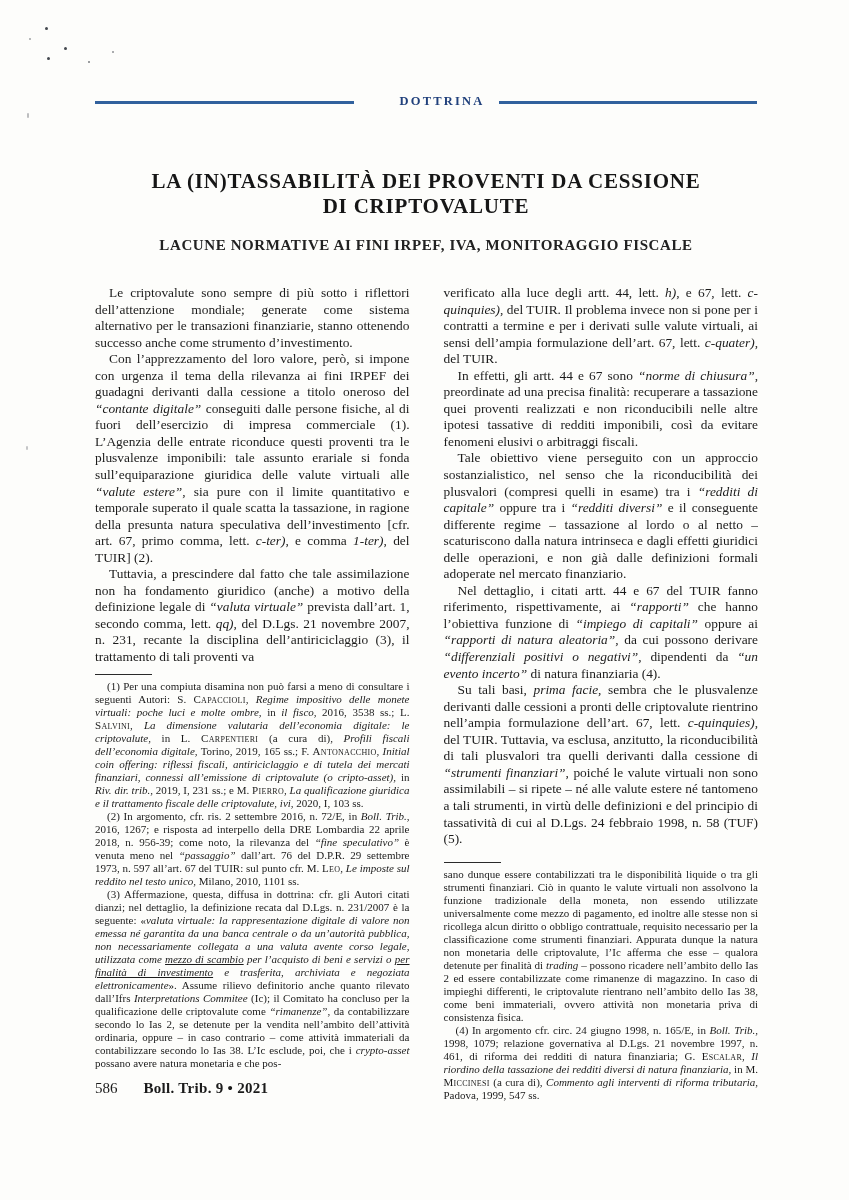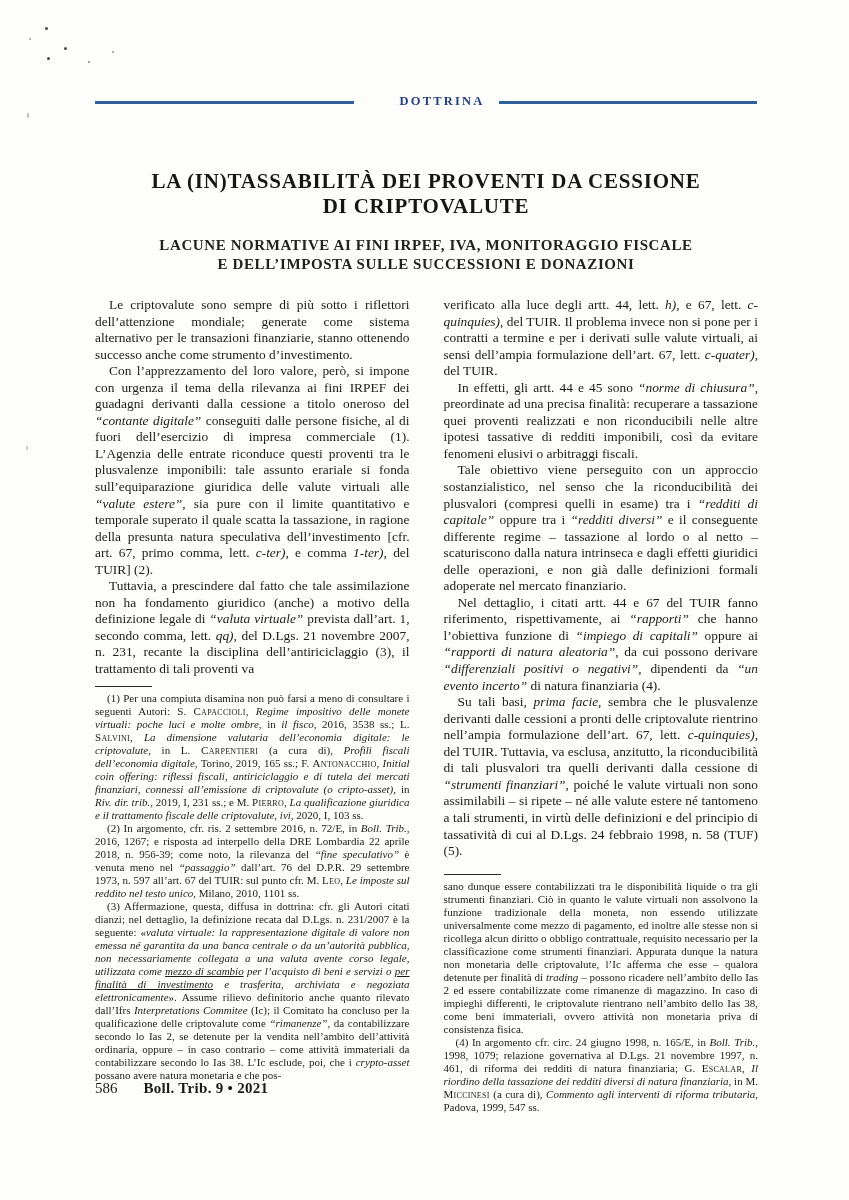--- a/index.html
+++ b/index.html
@@ -32,21 +32,21 @@
     line-height: 25px; color: #161616;
   }
   .subtitle {
     margin: 17px 0 0 0; text-align: center;
     font-size: 15px; font-weight: bold; letter-spacing: 0.6px;
     line-height: 19.5px; color: #222;
   }
 
   
   .columns {
-    position: absolute; top: 297px; left: 95px; width: 663px;
+    position: absolute; top: 285px; left: 95px; width: 663px;
     display: flex; gap: 34px; justify-content: space-between;
   }
   .col { width: 320px; }
   .para { margin: 0; text-align: justify; font-size: 13.4px; line-height: 16.55px; }
   .para.indent { text-indent: 14px; }
   .fnblock { margin-top: 8px; }
   .col-right .fnblock { margin-top: 14px; }
   .fnrule { width: 57px; border: 0; border-top: 1.5px solid #2a2a2a; margin: 0 0 5px 0; }
   .footnotes .para { font-size: 11px; line-height: 13px; }
   .footnotes .para.indent { text-indent: 12px; }
@@ -82,21 +82,20 @@
       <div class="rule"></div>
       <div class="section-label">DOTTRINA</div>
       <div class="rule"></div>
     </div>
     <h1 class="title">
       <span>LA (IN)TASSABILITÀ DEI PROVENTI DA CESSIONE</span><br>
       <span>DI CRIPTOVALUTE</span>
     </h1>
     <h2 class="subtitle">
       <span>LACUNE NORMATIVE AI FINI IRPEF, IVA, MONITORAGGIO FISCALE</span><br>
-      <span>E DELL’IMPOSTA SULLE SUCCESSIONI E DONAZIONI</span>
     </h2>
   </div>
 
   <div class="columns">
     <div class="col col-left">
       <div class="main">
           <p class="para indent"><span>Le criptovalute sono sempre di più sotto i riflettori dell’attenzione mondiale; generate come sistema alternativo per le transazioni finanziarie, stanno ottenendo successo anche come strumento d’investimento.</span></p>
           <p class="para indent"><span>Con l’apprezzamento del loro valore, però, si impone con urgenza il tema della rilevanza ai fini IRPEF dei guadagni derivanti dalla cessione a titolo oneroso del </span><span class="it">“contante digitale”</span><span> conseguiti dalle persone fisiche, al di fuori dell’esercizio di impresa commerciale (1). L’Agenzia delle entrate riconduce questi proventi tra le plusvalenze imponibili: tale assunto erariale si fonda sull’equiparazione giuridica delle valute virtuali alle </span><span class="it">“valute estere”</span><span>, sia pure con il limite quantitativo e temporale superato il quale scatta la tassazione, in ragione della presunta natura speculativa dell’investimento [cfr. art. 67, primo comma, lett. </span><span class="it">c-ter)</span><span>, e comma </span><span class="it">1-ter)</span><span>, del TUIR] (2).</span></p>
           <p class="para indent"><span>Tuttavia, a prescindere dal fatto che tale assimilazione non ha fondamento giuridico (anche) a motivo della definizione legale di </span><span class="it">“valuta virtuale”</span><span> prevista dall’art. 1, secondo comma, lett. </span><span class="it">qq)</span><span>, del D.Lgs. 21 novembre 2007, n. 231, recante la disciplina dell’antiriciclaggio (3), il trattamento di tali proventi va</span></p>
         </div>
@@ -105,21 +104,21 @@
         <div class="footnotes">
             <p class="para indent"><span>(1) Per una compiuta disamina non può farsi a meno di consultare i seguenti Autori: S. </span><span class="sc">Capaccioli</span><span>, </span><span class="it">Regime impositivo delle monete virtuali: poche luci e molte ombre</span><span>, in </span><span class="it">il fisco</span><span>, 2016, 3538 ss.; L. </span><span class="sc">Salvini</span><span>, </span><span class="it">La dimensione valutaria dell’economia digitale: le criptovalute</span><span>, in L. </span><span class="sc">Carpentieri</span><span> (a cura di), </span><span class="it">Profili fiscali dell’economia digitale</span><span>, Torino, 2019, 165 ss.; F. </span><span class="sc">Antonacchio</span><span>, </span><span class="it">Initial coin offering: riflessi fiscali, antiriciclaggio e di tutela dei mercati finanziari, connessi all’emissione di criptovalute (o cripto-asset)</span><span>, in </span><span class="it">Riv. dir. trib.</span><span>, 2019, I, 231 ss.; e M. </span><span class="sc">Pierro</span><span>, </span><span class="it">La qualificazione giuridica e il trattamento fiscale delle criptovalute</span><span>, </span><span class="it">ivi</span><span>, 2020, I, 103 ss.</span></p>
             <p class="para indent"><span>(2) In argomento, cfr. ris. 2 settembre 2016, n. 72/E, in </span><span class="it">Boll. Trib.</span><span>, 2016, 1267; e risposta ad interpello della DRE Lombardia 22 aprile 2018, n. 956-39; come noto, la rilevanza del </span><span class="it">“fine speculativo”</span><span> è venuta meno nel </span><span class="it">“passaggio”</span><span> dall’art. 76 del D.P.R. 29 settembre 1973, n. 597 all’art. 67 del TUIR: sul punto cfr. M. </span><span class="sc">Leo</span><span>, </span><span class="it">Le imposte sul reddito nel testo unico</span><span>, Milano, 2010, 1101 ss.</span></p>
             <p class="para indent"><span>(3) Affermazione, questa, diffusa in dottrina: cfr. gli Autori citati dianzi; nel dettaglio, la definizione recata dal D.Lgs. n. 231/2007 è la seguente: «</span><span class="it">valuta virtuale: la rappresentazione digitale di valore non emessa né garantita da una banca centrale o da un’autorità pubblica, non necessariamente collegata a una valuta avente corso legale, utilizzata come </span><span class="uit">mezzo di scambio</span><span class="it"> per l’acquisto di beni e servizi o </span><span class="uit">per finalità di investimento</span><span class="it"> e trasferita, archiviata e negoziata elettronicamente</span><span>». Assume rilievo definitorio anche quanto rilevato dall’Ifrs </span><span class="it">Interpretations Commitee</span><span> (Ic); il Comitato ha concluso per la qualificazione delle criptovalute come </span><span class="it">“rimanenze”</span><span>, da contabilizzare secondo lo Ias 2, se detenute per la vendita nell’ambito dell’attività ordinaria, oppure – in caso contrario – come attività immateriali da contabilizzare secondo lo Ias 38. L’Ic esclude, poi, che i </span><span class="it">crypto-asset</span><span> possano avere natura monetaria e che pos-</span></p>
           </div>
       </div>
     </div>
     <div class="col col-right">
       <div class="main">
           <p class="para"><span>verificato alla luce degli artt. 44, lett. </span><span class="it">h)</span><span>, e 67, lett. </span><span class="it">c-quinquies)</span><span>, del TUIR. Il problema invece non si pone per i contratti a termine e per i derivati sulle valute virtuali, ai sensi dell’ampia formulazione dell’art. 67, lett. </span><span class="it">c-quater)</span><span>, del TUIR.</span></p>
-          <p class="para indent"><span>In effetti, gli artt. 44 e 45 sono </span><span class="it">“norme di chiusura”</span><span>, preordinate ad una precisa finalità: recuperare a tassazione quei proventi realizzati e non riconducibili nelle altre ipotesi tassative di redditi imponibili, così da evitare fenomeni elusivi o arbitraggi fiscali.</span></p>
+          <p class="para indent"><span>In effetti, gli artt. 44 e 67 sono </span><span class="it">“norme di chiusura”</span><span>, preordinate ad una precisa finalità: recuperare a tassazione quei proventi realizzati e non riconducibili nelle altre ipotesi tassative di redditi imponibili, così da evitare fenomeni elusivi o arbitraggi fiscali.</span></p>
           <p class="para indent"><span>Tale obiettivo viene perseguito con un approccio sostanzialistico, nel senso che la riconducibilità dei plusvalori (compresi quelli in esame) tra i </span><span class="it">“redditi di capitale”</span><span> oppure tra i </span><span class="it">“redditi diversi”</span><span> e il conseguente differente regime – tassazione al lordo o al netto – scaturiscono dalla natura intrinseca e dagli effetti giuridici delle operazioni, e non già dalle definizioni formali adoperate nel mercato finanziario.</span></p>
           <p class="para indent"><span>Nel dettaglio, i citati artt. 44 e 67 del TUIR fanno riferimento, rispettivamente, ai </span><span class="it">“rapporti”</span><span> che hanno l’obiettiva funzione di </span><span class="it">“impiego di capitali”</span><span> oppure ai </span><span class="it">“rapporti di natura aleatoria”</span><span>, da cui possono derivare </span><span class="it">“differenziali positivi o negativi”</span><span>, dipendenti da </span><span class="it">“un evento incerto”</span><span> di natura finanziaria (4).</span></p>
           <p class="para indent"><span>Su tali basi, </span><span class="it">prima facie</span><span>, sembra che le plusvalenze derivanti dalle cessioni a pronti delle criptovalute rientrino nell’ampia formulazione dell’art. 67, lett. </span><span class="it">c-quinquies)</span><span>, del TUIR. Tuttavia, va esclusa, anzitutto, la riconducibilità di tali plusvalori tra quelli derivanti dalla cessione di </span><span class="it">“strumenti finanziari”</span><span>, poiché le valute virtuali non sono assimilabili – si ripete – né alle valute estere né tantomeno a tali strumenti, in virtù delle definizioni e del principio di tassatività di cui al D.Lgs. 24 febbraio 1998, n. 58 (TUF) (5).</span></p>
         </div>
       <div class="fnblock">
         <hr class="fnrule">
         <div class="footnotes">
             <p class="para"><span>sano dunque essere contabilizzati tra le disponibilità liquide o tra gli strumenti finanziari. Ciò in quanto le valute virtuali non assolvono la funzione tradizionale della moneta, non essendo utilizzate universalmente come mezzo di pagamento, ed inoltre alle stesse non si ricollega alcun diritto o obbligo contrattuale, requisito necessario per la classificazione come strumenti finanziari. Appurata dunque la natura non monetaria delle criptovalute, l’Ic afferma che esse – qualora detenute per finalità di </span><span class="it">trading</span><span> – possono ricadere nell’ambito dello Ias 2 ed essere contabilizzate come rimanenze di magazzino. In caso di impieghi differenti, le criptovalute rientrano nell’ambito dello Ias 38, come beni immateriali, ovvero attività non monetaria priva di consistenza fisica.</span></p>
             <p class="para indent"><span>(4) In argomento cfr. circ. 24 giugno 1998, n. 165/E, in </span><span class="it">Boll. Trib.</span><span>, 1998, 1079; relazione governativa al D.Lgs. 21 novembre 1997, n. 461, di riforma dei redditi di natura finanziaria; G. </span><span class="sc">Escalar</span><span>, </span><span class="it">Il riordino della tassazione dei redditi diversi di natura finanziaria</span><span>, in M. </span><span class="sc">Miccinesi</span><span> (a cura di), </span><span class="it">Commento agli interventi di riforma tributaria</span><span>, Padova, 1999, 547 ss.</span></p>
           </div>

